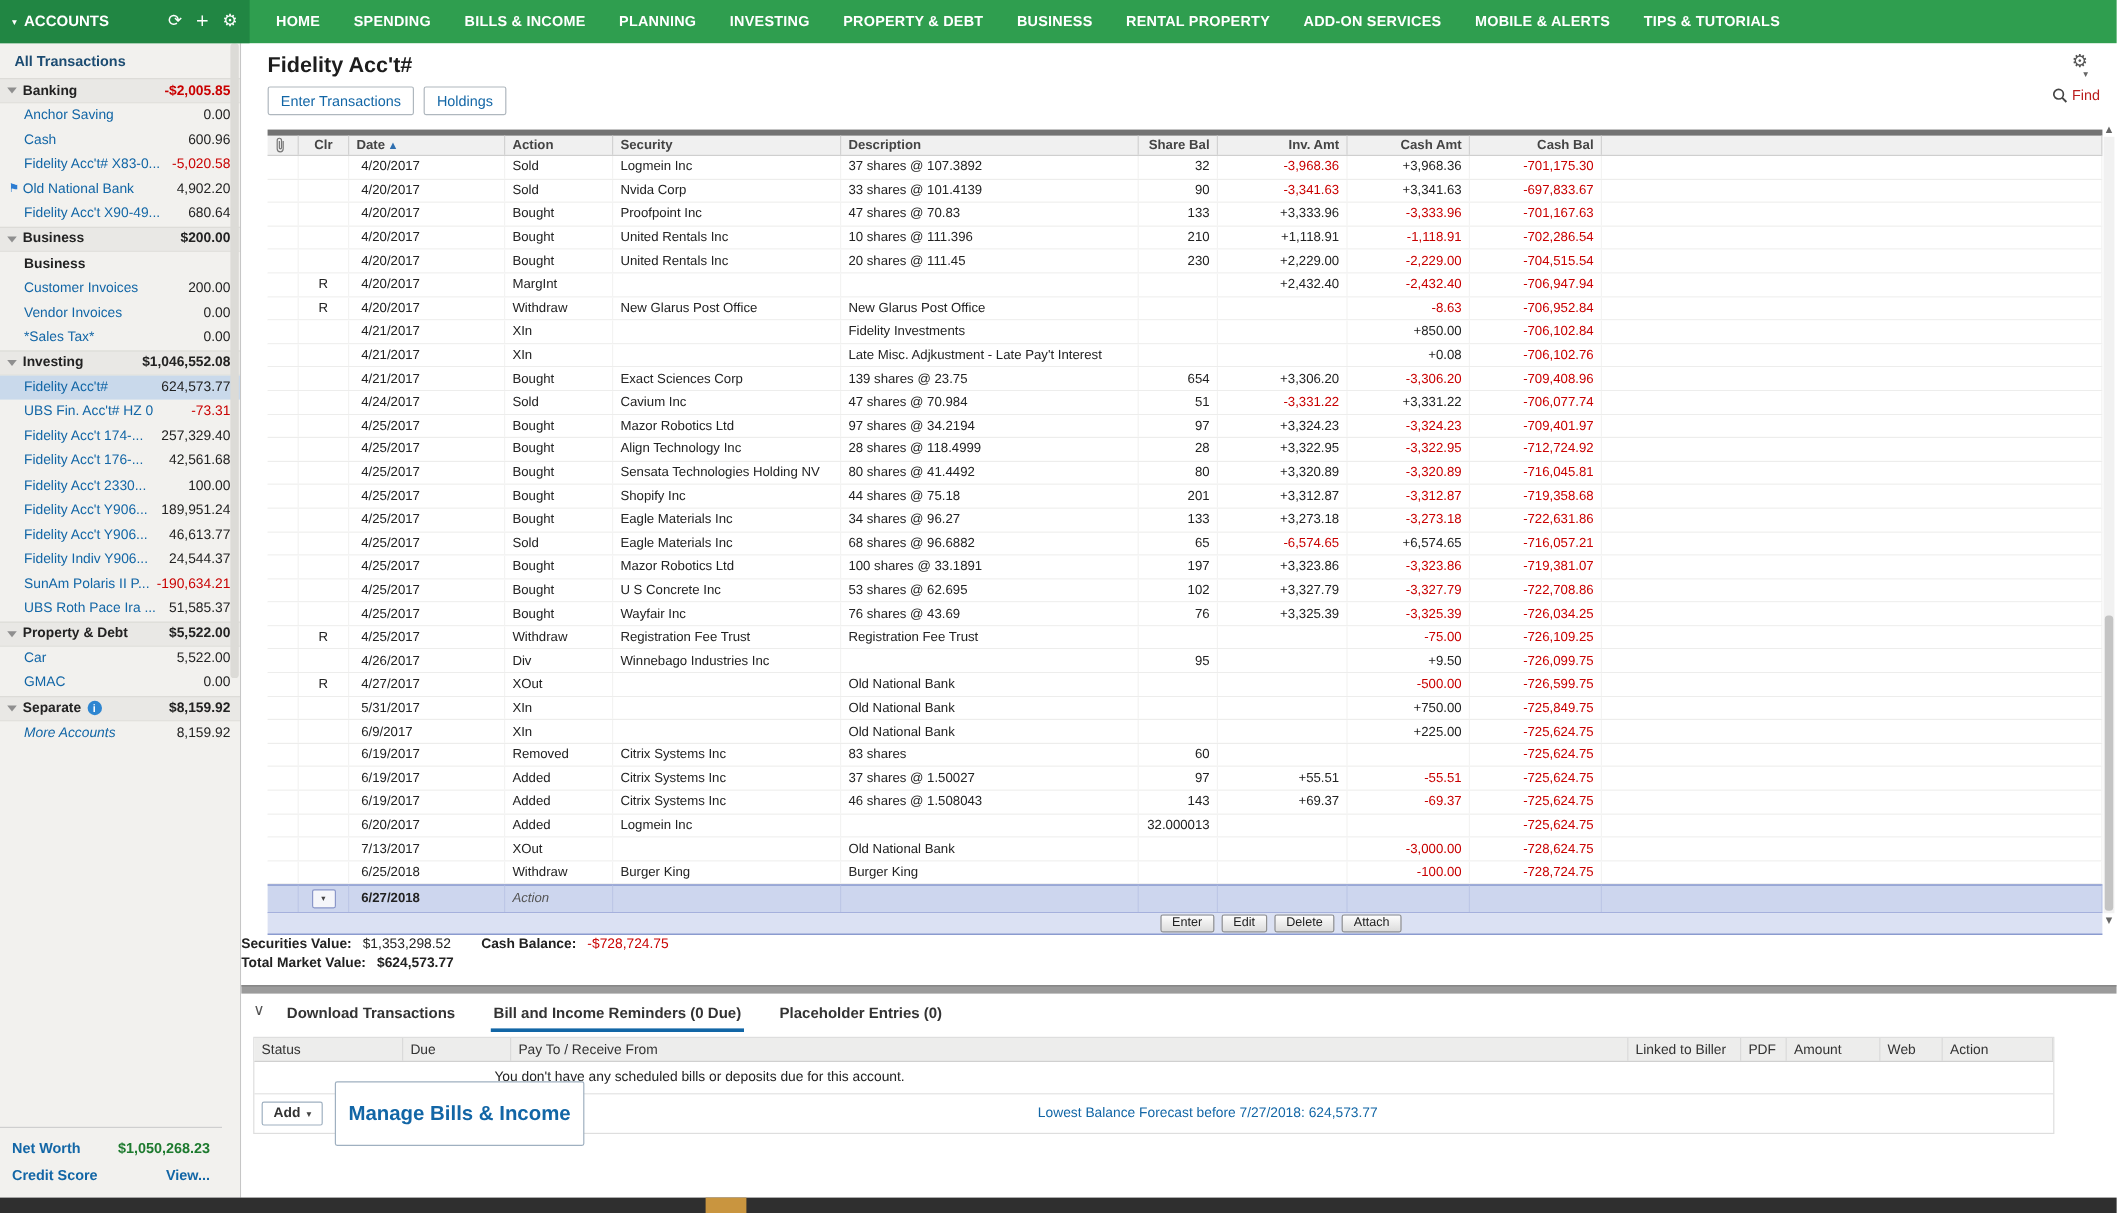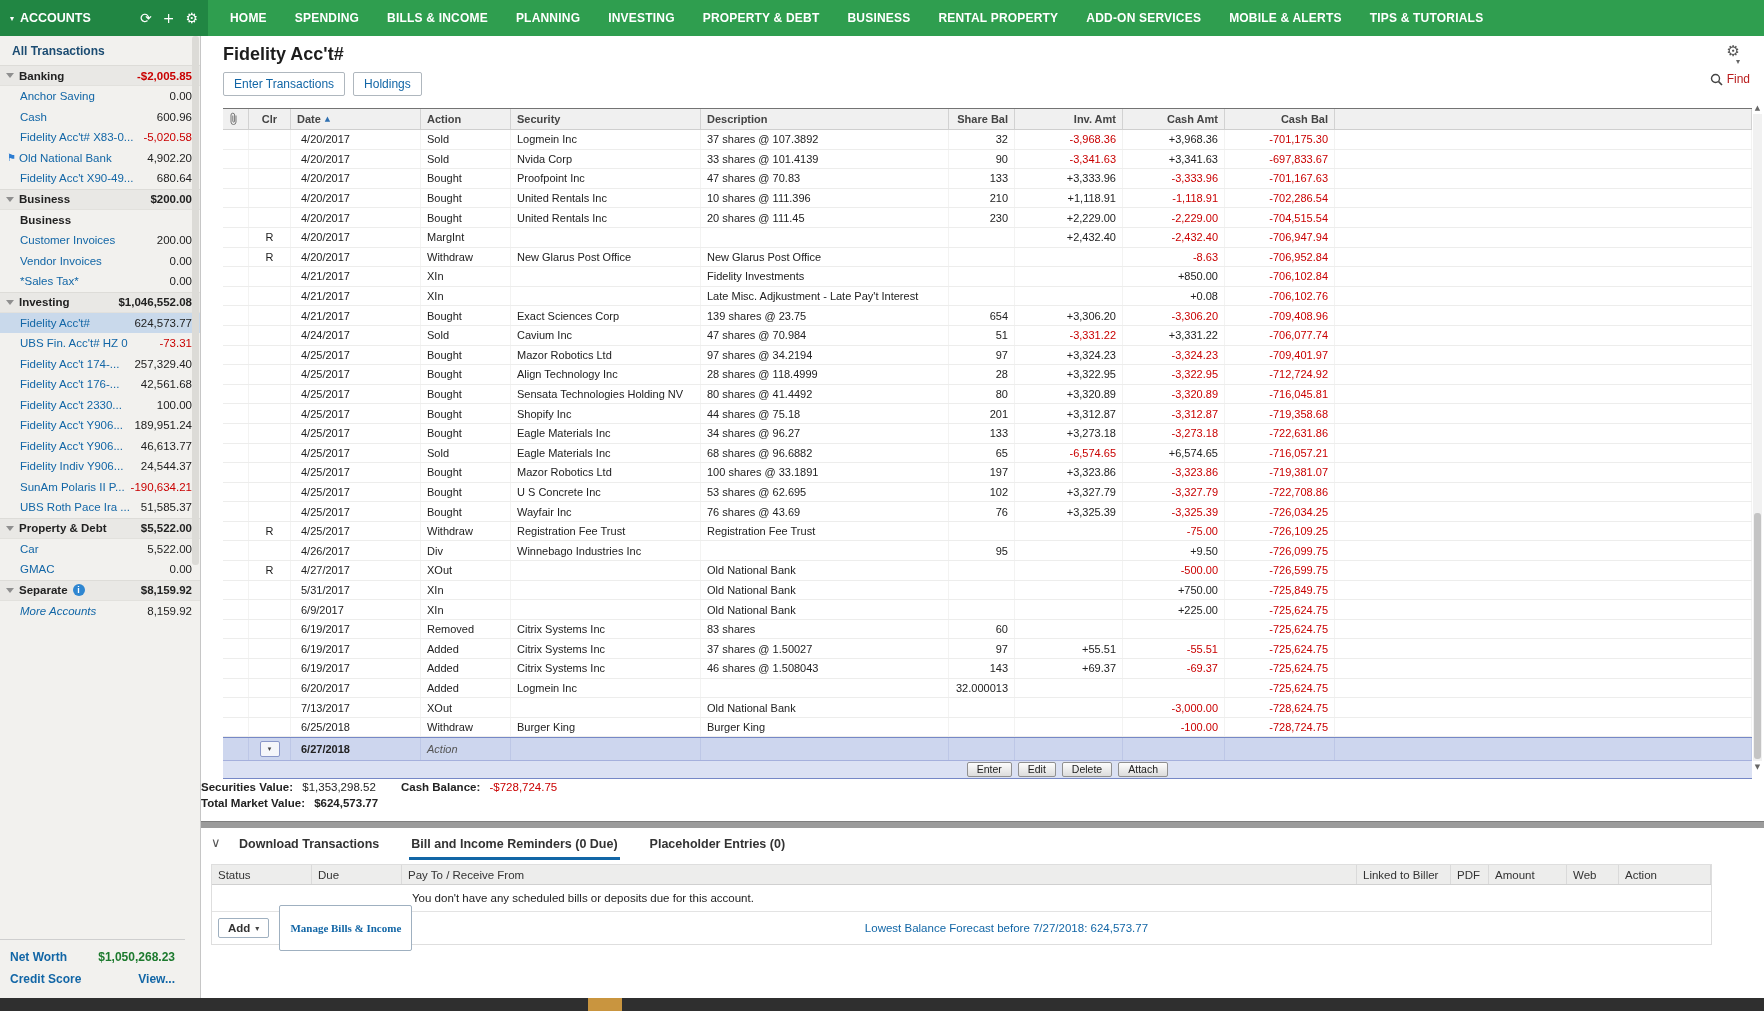--- a/index.html
+++ b/index.html
@@ -38,21 +38,21 @@
 .page-head{display:flex;align-items:flex-start;padding:8px 22px 0;height:36px}
 .page-head h1{font-size:18px;font-weight:bold;color:#1d1d1d}
 .head-icons{margin-left:auto;display:flex;flex-direction:column;align-items:flex-end;color:#555;margin-right:2px}
 .head-icons .gear{font-size:15px;line-height:14px;cursor:pointer}
 .head-icons .tiny-caret{font-size:8px;line-height:8px;cursor:pointer;color:#666}
 .toolbar{display:flex;align-items:flex-start;height:30px;padding:0 14px 0 22px}
 .tb-btn{background:#fff;border:1px solid #afb7be;color:#1266a6;font-size:12px;padding:4px 10px;border-radius:2px;margin-right:8px;cursor:pointer;font-family:inherit}
 .find{margin-left:auto;display:flex;align-items:center;gap:4px;color:#b91c1c;font-size:12px;cursor:pointer}
 
 .register{margin:6px 12px 0 22px;font-size:11px}
-.reg-header{display:flex;background:#f0f0f0;border-top:1px solid #737373;border-bottom:1px solid #cfcfcf;height:22px;font-weight:bold;color:#444}
+.reg-header{display:flex;background:#f0f0f0;border-top:5px solid #737373;border-bottom:1px solid #cfcfcf;height:22px;font-weight:bold;color:#444}
 .cell{padding:0 6px;white-space:nowrap;overflow:hidden}
 .hcell{border-right:1px solid #d2d2d2;height:100%;display:flex;align-items:center}
 .c-attach{width:26px;flex:0 0 auto}.c-clr{width:42px;flex:0 0 auto}.c-date{width:130px;flex:0 0 auto}
 .c-action{width:90px;flex:0 0 auto}.c-sec{width:190px;flex:0 0 auto}.c-desc{width:248px;flex:0 0 auto}
 .c-sbal{width:66px;flex:0 0 auto}.c-inv{width:108px;flex:0 0 auto}.c-camt{width:102px;flex:0 0 auto}
 .c-cbal{width:110px;flex:0 0 auto}.c-fill{flex:1 1 auto}
 .num{justify-content:flex-end !important;text-align:right}
 .c-clr{justify-content:center !important;text-align:center}
 .sort{color:#2e6fb0;font-size:7px;margin-left:4px}
 .reg-row{display:flex;height:19.6px;border-bottom:1px solid #ededec;background:#fff}
@@ -75,27 +75,27 @@
 .t-val.bold{font-weight:bold}
 
 .splitter{height:7px;background:#9b9b9b;border-top:1px solid #7e7e7e;margin-top:10px;cursor:row-resize}
 .bottom-tabs{display:flex;align-items:center;height:32px;padding-left:36px;position:relative}
 .collapse-chevron{position:absolute;left:10px;top:7px;color:#555;font-size:13px;cursor:pointer}
 .tab{margin-right:28px;font-size:12.5px;font-weight:bold;color:#333;padding:8px 2px 6px;cursor:pointer;border-bottom:3px solid transparent}
 .tab.active{border-bottom-color:#1266a6}
 .reminders{margin:4px 52px 0 10px;font-size:11.5px;border:1px solid #dedede;background:#fff}
 .rem-header{display:flex;background:#ededec;border-bottom:1px solid #d0d0d0;height:20px;color:#333}
 .rem-header .cell{border-right:1px solid #dadada;height:100%;display:flex;align-items:center}
-.r0{width:100px;flex:0 0 auto}.r1{width:90px;flex:0 0 auto}.r2{flex:1 1 auto}.r3{width:94px;flex:0 0 auto}
+.r0{width:124px;flex:0 0 auto}.r1{width:90px;flex:0 0 auto}.r2{flex:1 1 auto}.r3{width:94px;flex:0 0 auto}
 .r4{width:38px;flex:0 0 auto}.r5{width:78px;flex:0 0 auto}.r6{width:52px;flex:0 0 auto}.r7{width:92px;flex:0 0 auto}
 .rem-empty{padding:7px 0 7px 200px;border-bottom:1px solid #e3e3e3;color:#222}
 .rem-actions{display:flex;align-items:center;padding:6px;position:relative;height:32px}
 .add-btn{display:flex;align-items:center;gap:5px;background:#fff;border:1px solid #9fb0c0;border-radius:2px;padding:3px 9px;font-size:11.5px;font-weight:bold;color:#333;cursor:pointer;font-family:inherit}
 .add-btn .caret{font-size:8px;color:#444}
-.manage-btn{margin-left:10px;background:#fff;border:1px solid #9fb0c0;border-radius:2px;padding:16px 10px;font-size:11px;font-weight:bold;color:#1266a6;cursor:pointer;font-family:Liberation Serif, serif}
+.manage-btn{margin-left:10px;background:#fff;border:1px solid #9fb0c0;border-radius:2px;padding:16px 10px;font-size:17px;font-weight:bold;color:#1266a6;cursor:pointer;font-family:Liberation Sans, sans-serif}
 .forecast-link{position:absolute;left:53%;transform:translateX(-50%);color:#1266a6;cursor:pointer;text-decoration:none}
 
 .reg-scrollbar{position:absolute;top:66px;right:1px;width:11px;bottom:225px;display:flex;flex-direction:column;align-items:center}
 .sc-up,.sc-down{font-size:7px;color:#666;height:12px;line-height:12px;cursor:pointer}
 .sc-track{flex:1;width:9px;background:#f1f1f1;position:relative}
 .sc-thumb{position:absolute;bottom:2px;left:1px;width:7px;height:38%;background:#c4c4c4;border-radius:3px}
 
 .taskbar{position:absolute;left:0;right:0;bottom:0;height:13px;background:#2f2f2f;z-index:10}
 .task-accent{position:absolute;left:588px;top:0;width:34px;height:13px;background:#c9953f}
 </style>

